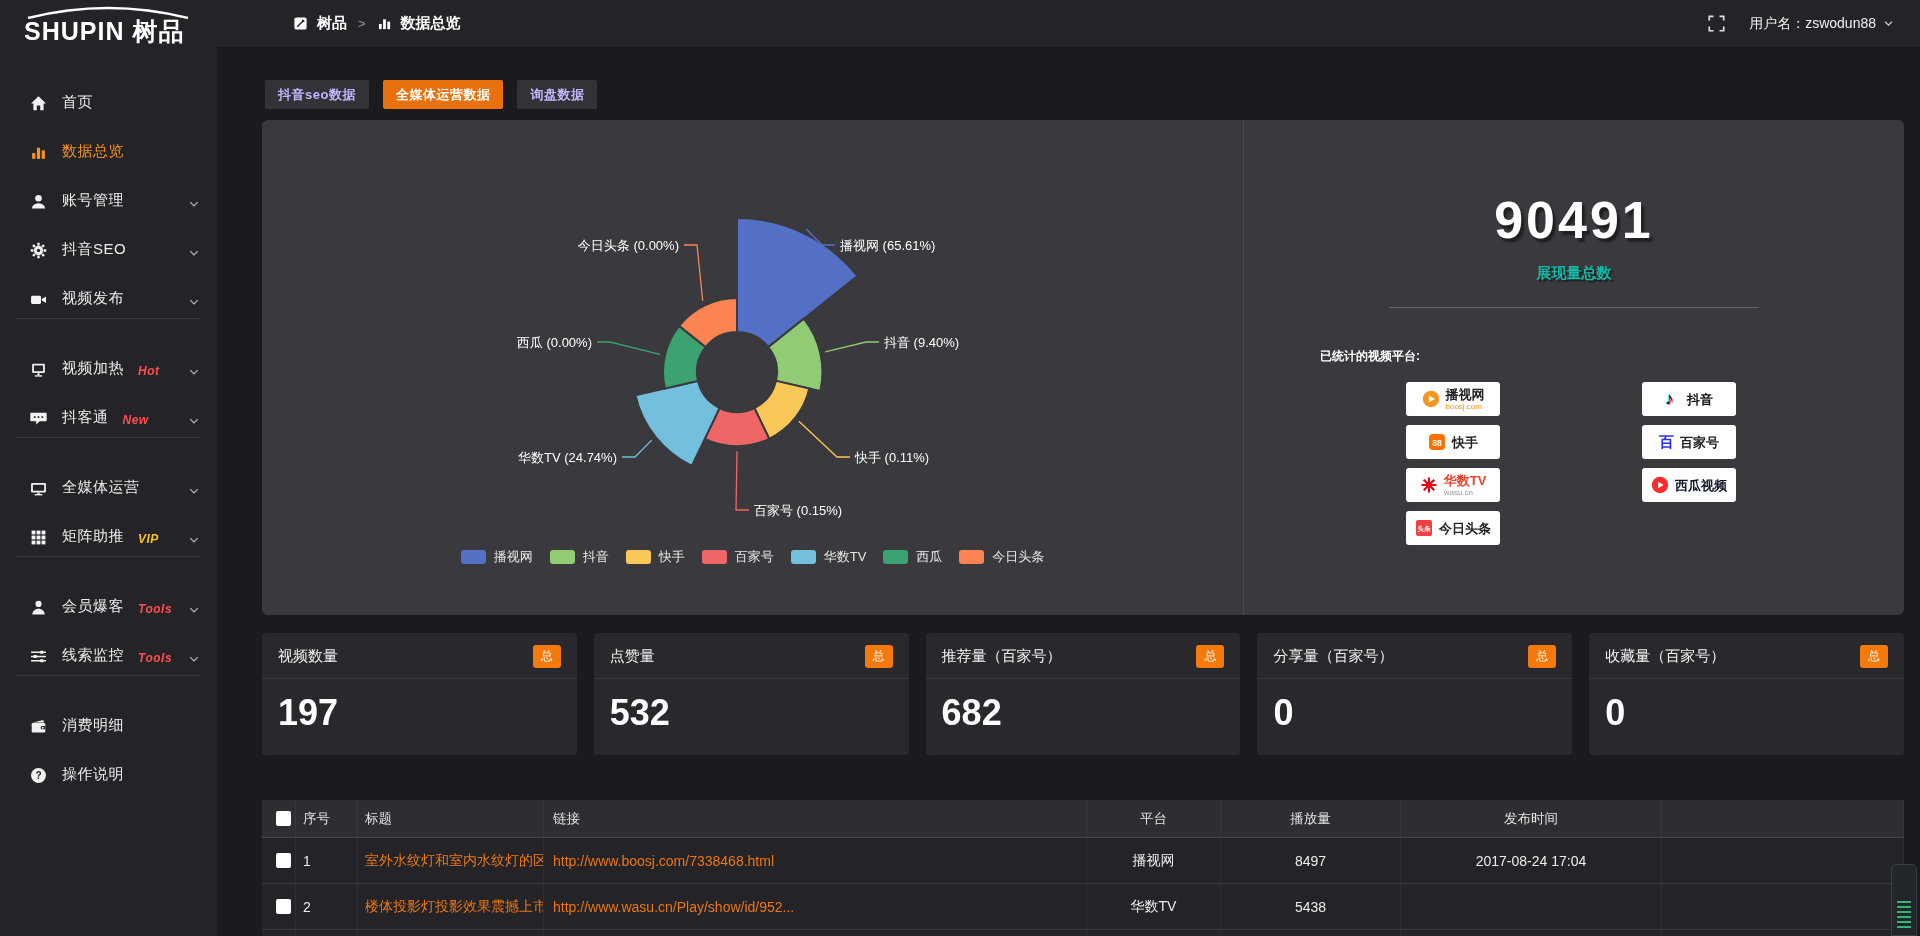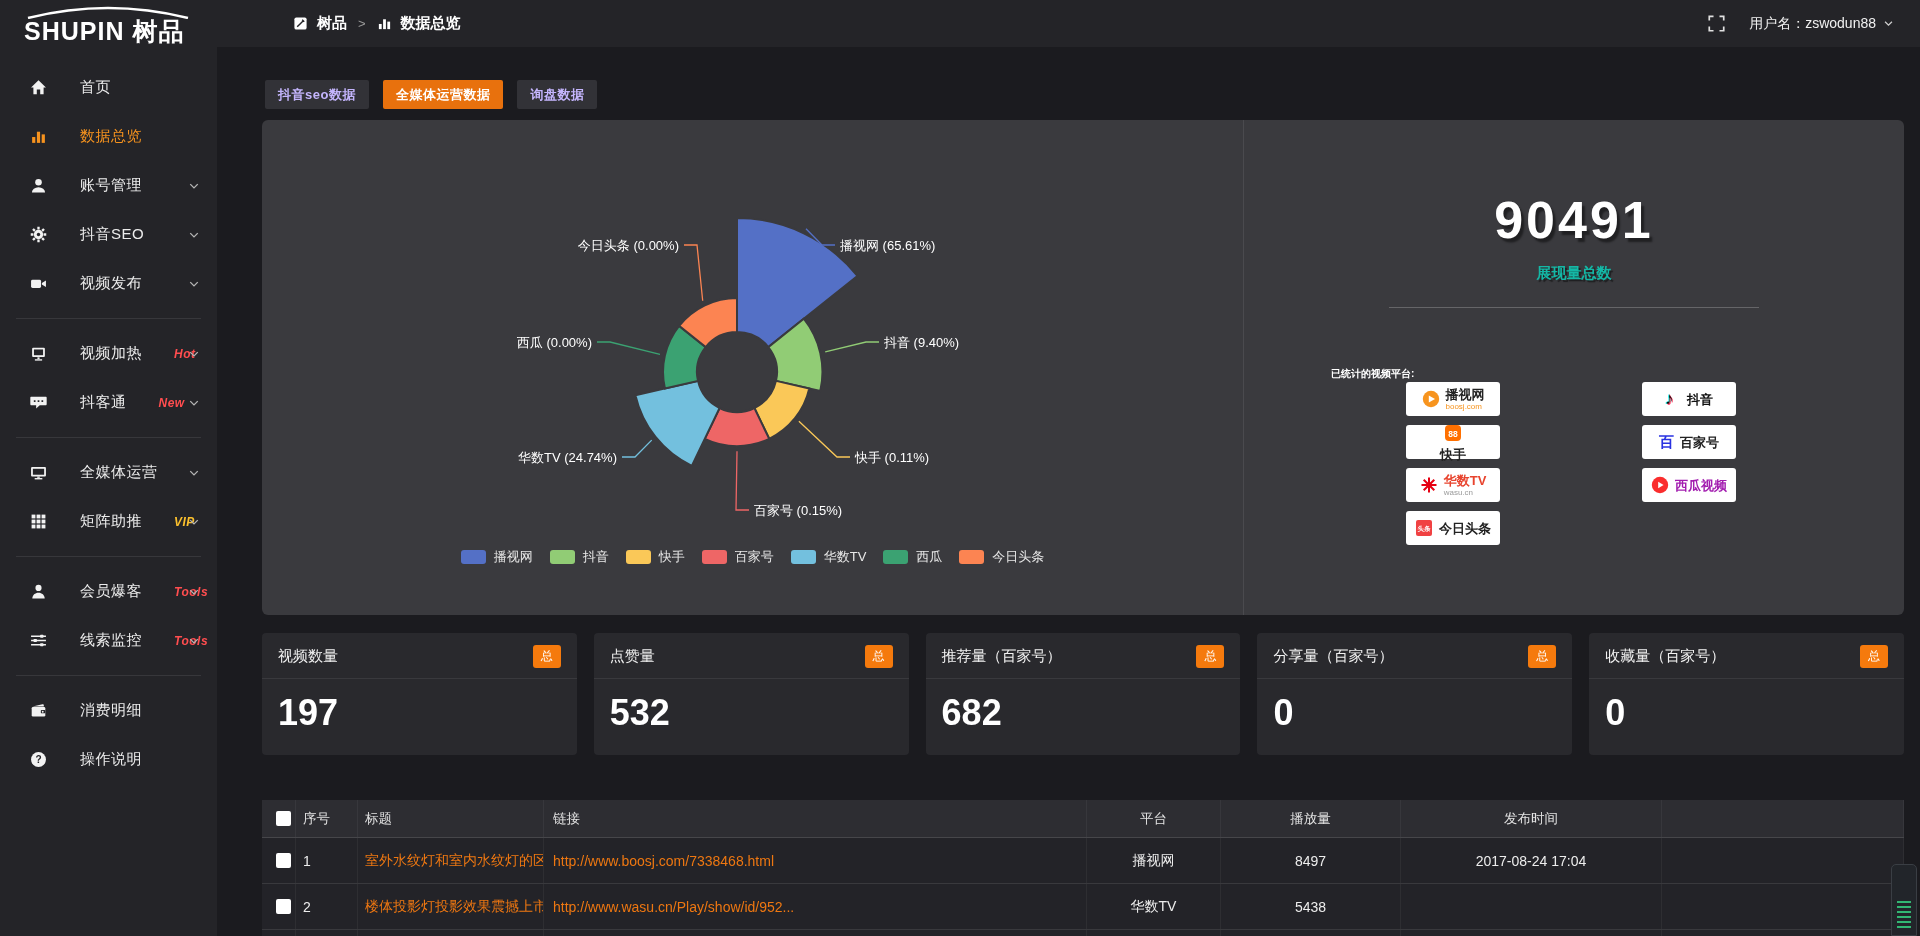--- a/index.html
+++ b/index.html
@@ -17,21 +17,21 @@
   .bc-txt { font-size:15px; font-weight:bold; color:#fff; }
   .bc-sep { font-size:13px; color:#9a9a9a; margin:0 2px; }
   .topbar-right { position:absolute; right:26px; top:0; height:47px; display:flex; align-items:center; gap:24px;text-align:center; }
   .expand-btn { width:17px; height:17px; color:#e0e0e0; display:inline-flex; cursor:pointer; }
   .user-wrap { display:flex; align-items:center; gap:7px; cursor:pointer; }
   .user-txt { font-size:14px; color:#f0f0f0; }
   .user-chev { width:11px; height:11px; color:#cfcfcf; display:inline-flex; }
 
   
   .sidebar { position:absolute; left:0; top:47px; width:217px; height:889px; background:#242428; padding-top:16px; }
-  .side-item { position:relative; height:49px; display:flex; align-items:center; padding-left:30px; cursor:pointer;gap:18px; }
+  .side-item { position:relative; height:49px; display:flex; align-items:flex-end; padding-left:30px; cursor:pointer; }
   .s-icon { width:17px; height:17px; margin-right:15px; color:#f2f2f2; display:inline-flex; flex:none; }
   .s-icon svg { width:100%; height:100%; }
   .s-label { font-size:15px; color:#ececec; letter-spacing:.5px; }
   .side-item.active .s-label, .side-item.active .s-icon { color:#f7931e; }
   .s-tag { font-size:12px; font-weight:bold; font-style:italic; margin-left:14px; letter-spacing:.5px; }
   .s-chev { position:absolute; right:17px; width:12px; height:12px; color:#b5b5b5; display:inline-flex; }
   .side-divider { height:1px; background:rgba(255,255,255,.09); margin:10px 16px; }
 
   
   .tabs { position:absolute; left:265px; top:80px; display:flex; gap:14px; }
@@ -44,21 +44,21 @@
   .legend { position:absolute; left:0; right:0; top:428px; display:flex; justify-content:center; gap:17px; }
   .legend-item { display:inline-flex; align-items:center; gap:8px; cursor:pointer; }
   .legend-item .sw { width:25px; height:14px; border-radius:3px; display:inline-block; }
   .legend-item em { font-style:normal; font-size:13px; color:#e8e8e8; }
 
   .rightcol { position:absolute; left:981px; top:0; width:661px; height:495px; border-left:1px solid #4a4a4e; }
   .total-num { margin-top:70px; text-align:center; font-size:52px; font-weight:bold; color:#fff; letter-spacing:3px;
     text-shadow:3px 4px 2px rgba(0,0,0,.45); }
   .total-cap { margin-top:14px; text-align:center; font-size:15px; font-weight:bold; color:#14b8a6; text-shadow:2px 2px 1px rgba(0,0,0,.5); }
   .total-div { width:370px; margin:24px auto 0; height:1px; background:rgba(255,255,255,.22); }
-  .plat-title { position:absolute; left:87px; top:228px; font-size:10px; font-weight:bold; color:#fff;margin-top:19px; }
+  .plat-title { position:absolute; left:76px; top:228px; font-size:12px; font-weight:bold; color:#fff; }
   .pbadge { position:absolute; min-width:94px; height:34px; background:#fff; border-radius:3px; display:flex; align-items:center;
     justify-content:center; gap:6px; padding:0 8px; }
   .picon { display:inline-flex; align-items:center; }
   .pcol { display:flex; flex-direction:column; line-height:1; align-items:flex-start; }
   .pname { font-size:13px; font-weight:bold; }
   .psub { font-style:normal; font-size:8px; color:#f7941e; margin-top:2px; }
   .dy { position:relative; width:16px; height:18px; display:inline-block; }
   .dy i { position:absolute; left:0; top:0; font-style:normal; font-size:17px; font-weight:bold; line-height:18px; }
   .dy i:nth-child(1){ color:#25f4ee; left:-1px; }
   .dy i:nth-child(2){ color:#fe2c55; left:1px; top:1px; }
@@ -424,21 +424,21 @@
             <svg width="18" height="18" viewBox="0 0 18 18">
               <circle cx="9" cy="9" r="8.2" fill="#f7941e"></circle>
               <path d="M6.8 5.4v7.2L13 9z" fill="#fff"></path>
             </svg>
           </span>
     <span class="pcol">
       <b class="pname" style="color: rgb(34, 34, 34);">播视网</b>
       <i class="psub" style="color: rgb(247, 148, 30);">boosj.com</i>
     </span>
   </div>
-        <div class="pbadge" style="left: 162px; top: 305px; flex-direction: column;">
+        <div class="pbadge" style="left: 162px; top: 305px;">
     <span class="picon">
             <svg width="18" height="18" viewBox="0 0 18 18">
               <rect x="1" y="1" width="16" height="16" rx="4" fill="#ff7000"></rect>
               <text x="9" y="12.6" text-anchor="middle" font-size="8.5" font-weight="bold" fill="#fff">88</text>
             </svg>
           </span>
     <span class="pcol">
       <b class="pname" style="color: rgb(34, 34, 34);">快手</b>
 
     </span>
@@ -492,21 +492,21 @@
     </span>
   </div>
         <div class="pbadge" style="left: 398px; top: 348px;">
     <span class="picon">
             <svg width="18" height="18" viewBox="0 0 18 18">
               <circle cx="9" cy="9" r="8.2" fill="#fa2d2d"></circle>
               <path d="M7.2 5.8v6.4L12.6 9z" fill="#fff"></path>
             </svg>
           </span>
     <span class="pcol">
-      <b class="pname" style="color: #a21caf;">西瓜视频</b>
+      <b class="pname" style="color: #0f172a;">西瓜视频</b>
 
     </span>
   </div>
       </div>
   </div>
 </div>
 
 <div class="cards" id="cards">
     <div class="card">
     <div class="card-head">

